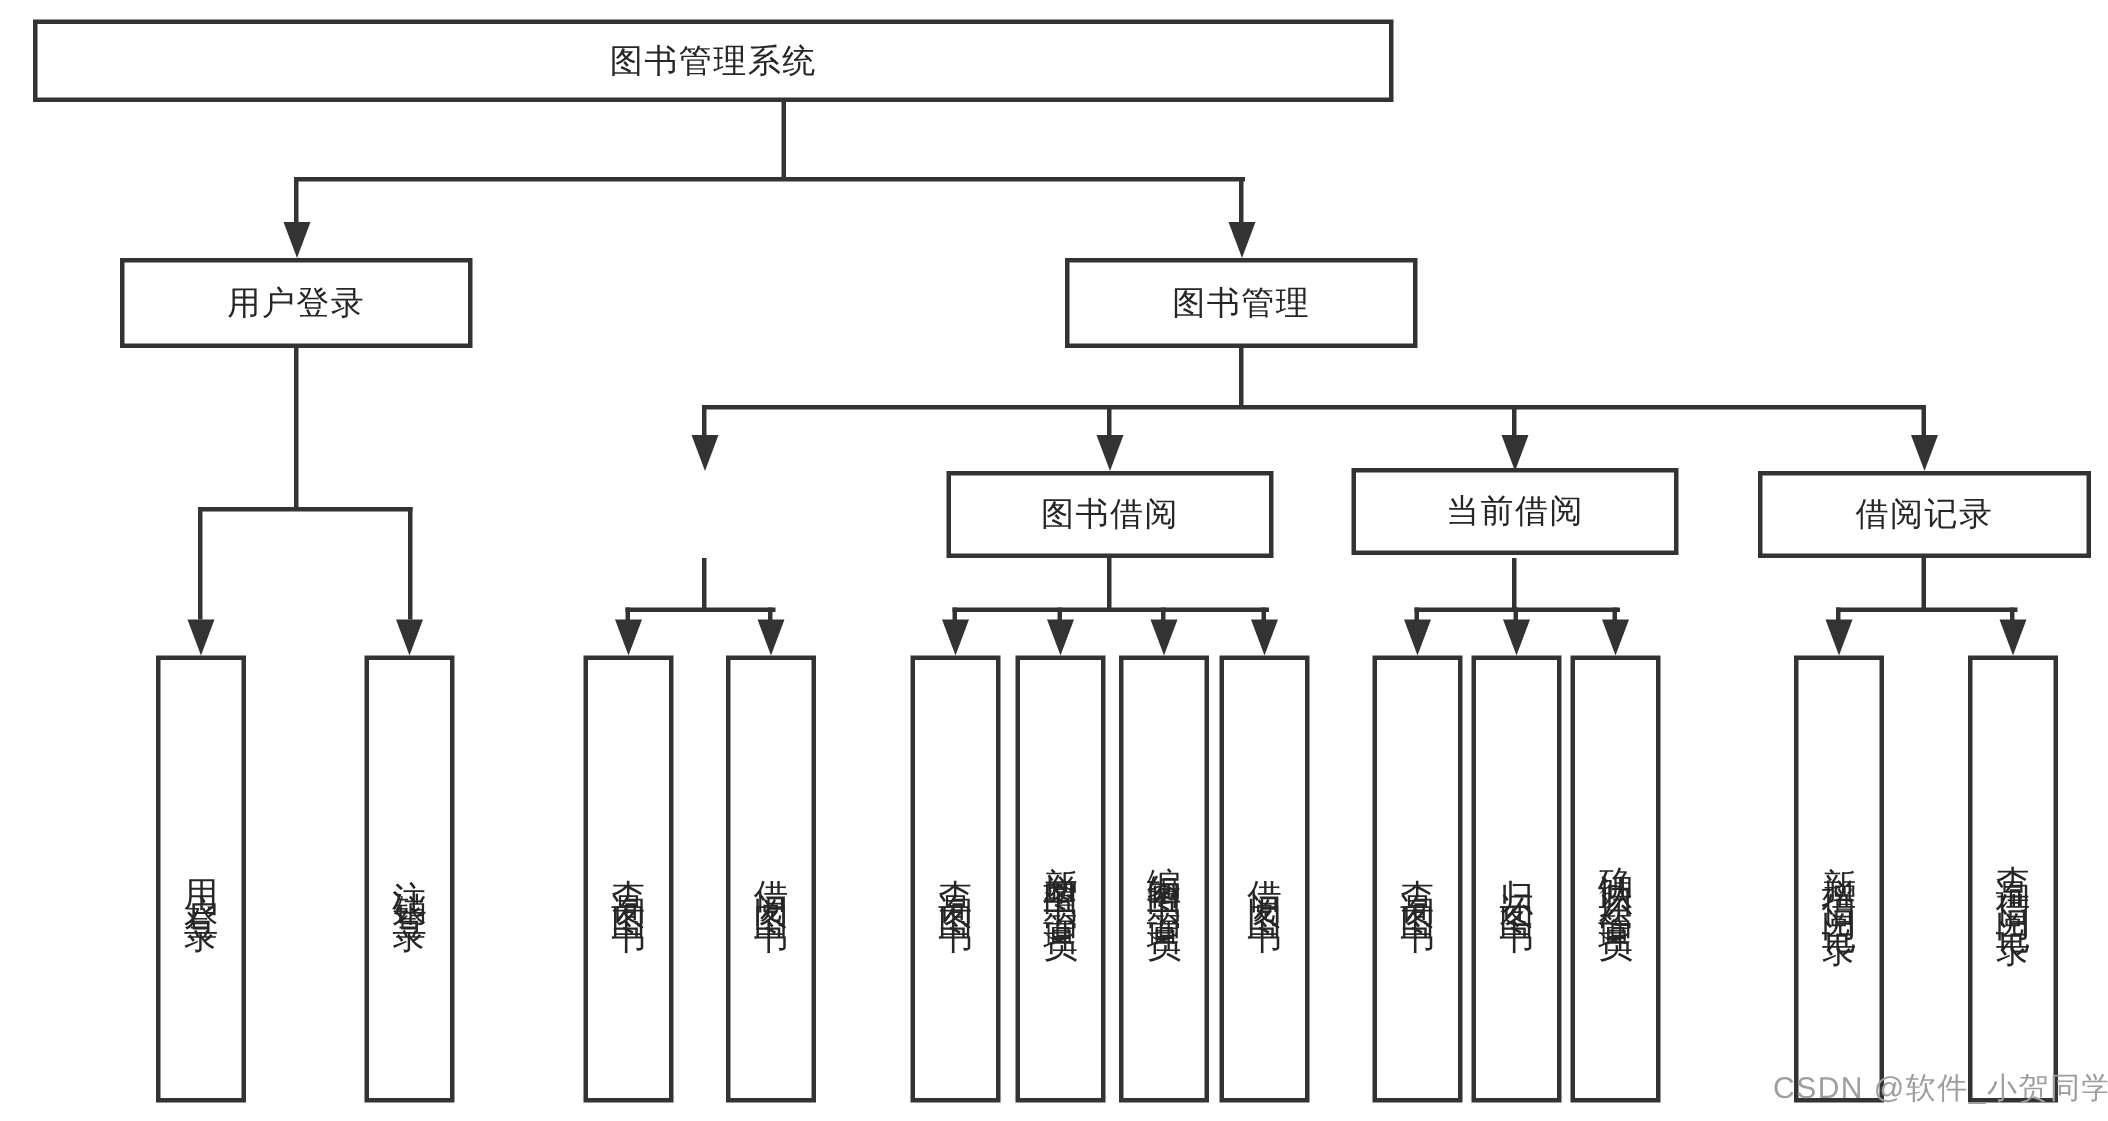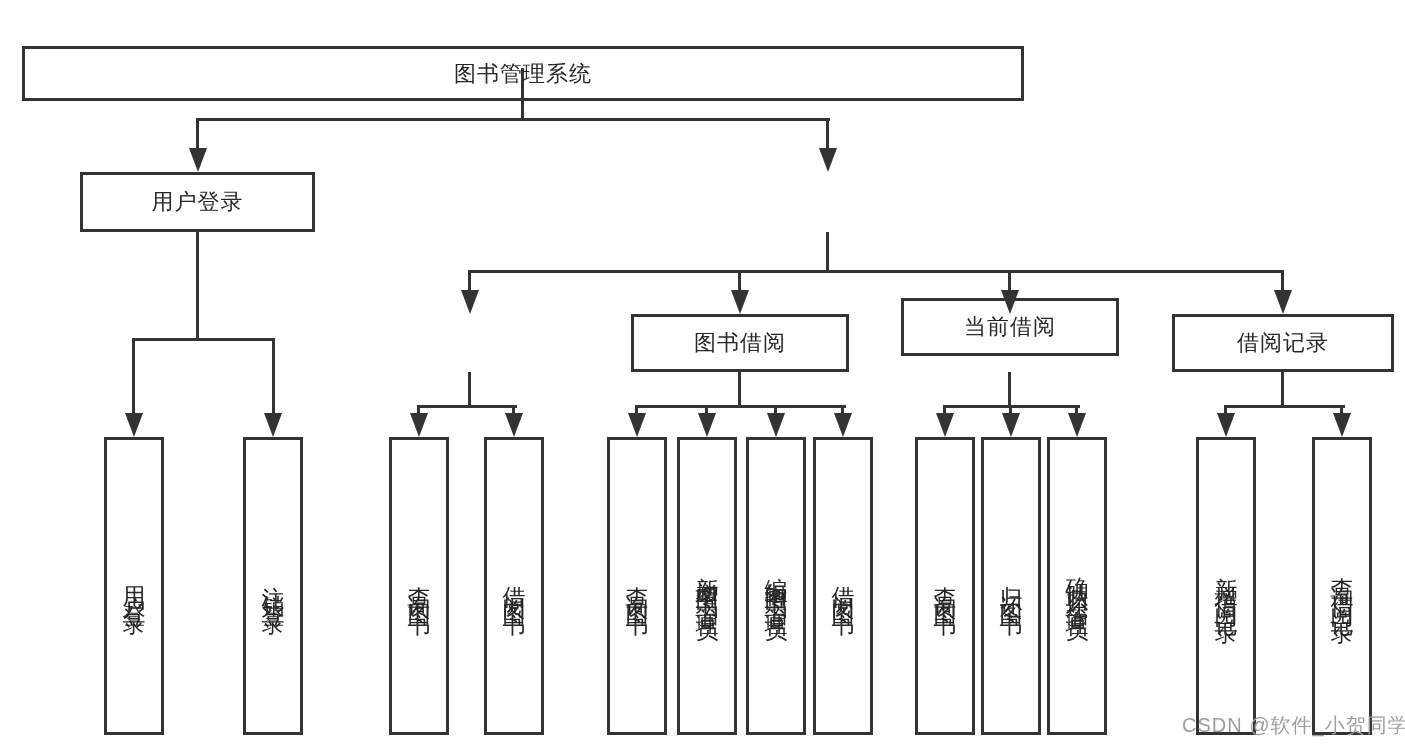--- a/index.html
+++ b/index.html
@@ -36,26 +36,27 @@
   .watermark{
     position:absolute;left:1182px;top:712px;z-index:5;
     font-size:20px;color:#9e9e9e;letter-spacing:1px;white-space:nowrap;
   }
 </style>
 </head>
 <body>
 
 <div class="canvas">
 
-  <div class="hbox" style="left:22px;top:13px;width:1002px;height:55px;margin-top:33px;">图书管理系统</div>
+  <div class="hbox" style="left:22px;top:13px;width:907px;height:55px;">图书管理系统</div>
 
   <div class="hbox" style="left:80px;top:172px;width:235px;height:60px;">用户登录</div>
+  <div class="hbox" style="left:710px;top:172px;width:235px;height:60px;">图书管理</div>
 
   <div class="hbox" style="left:631px;top:314px;width:218px;height:58px;">图书借阅</div>
-  <div class="hbox" style="left:901px;top:298px;width:218px;height:58px;">当前借阅</div>
+  <div class="hbox" style="left:901px;top:312px;width:218px;height:58px;">当前借阅</div>
   <div class="hbox" style="left:1172px;top:314px;width:222px;height:58px;">借阅记录</div>
 
   <div class="vbox" style="left:104px;">
     <span>用户登录</span>
     </div>
   <div class="vbox" style="left:243px;">
     <span>注销登录</span>
     </div>
 
   <div class="vbox" style="left:389px;">

